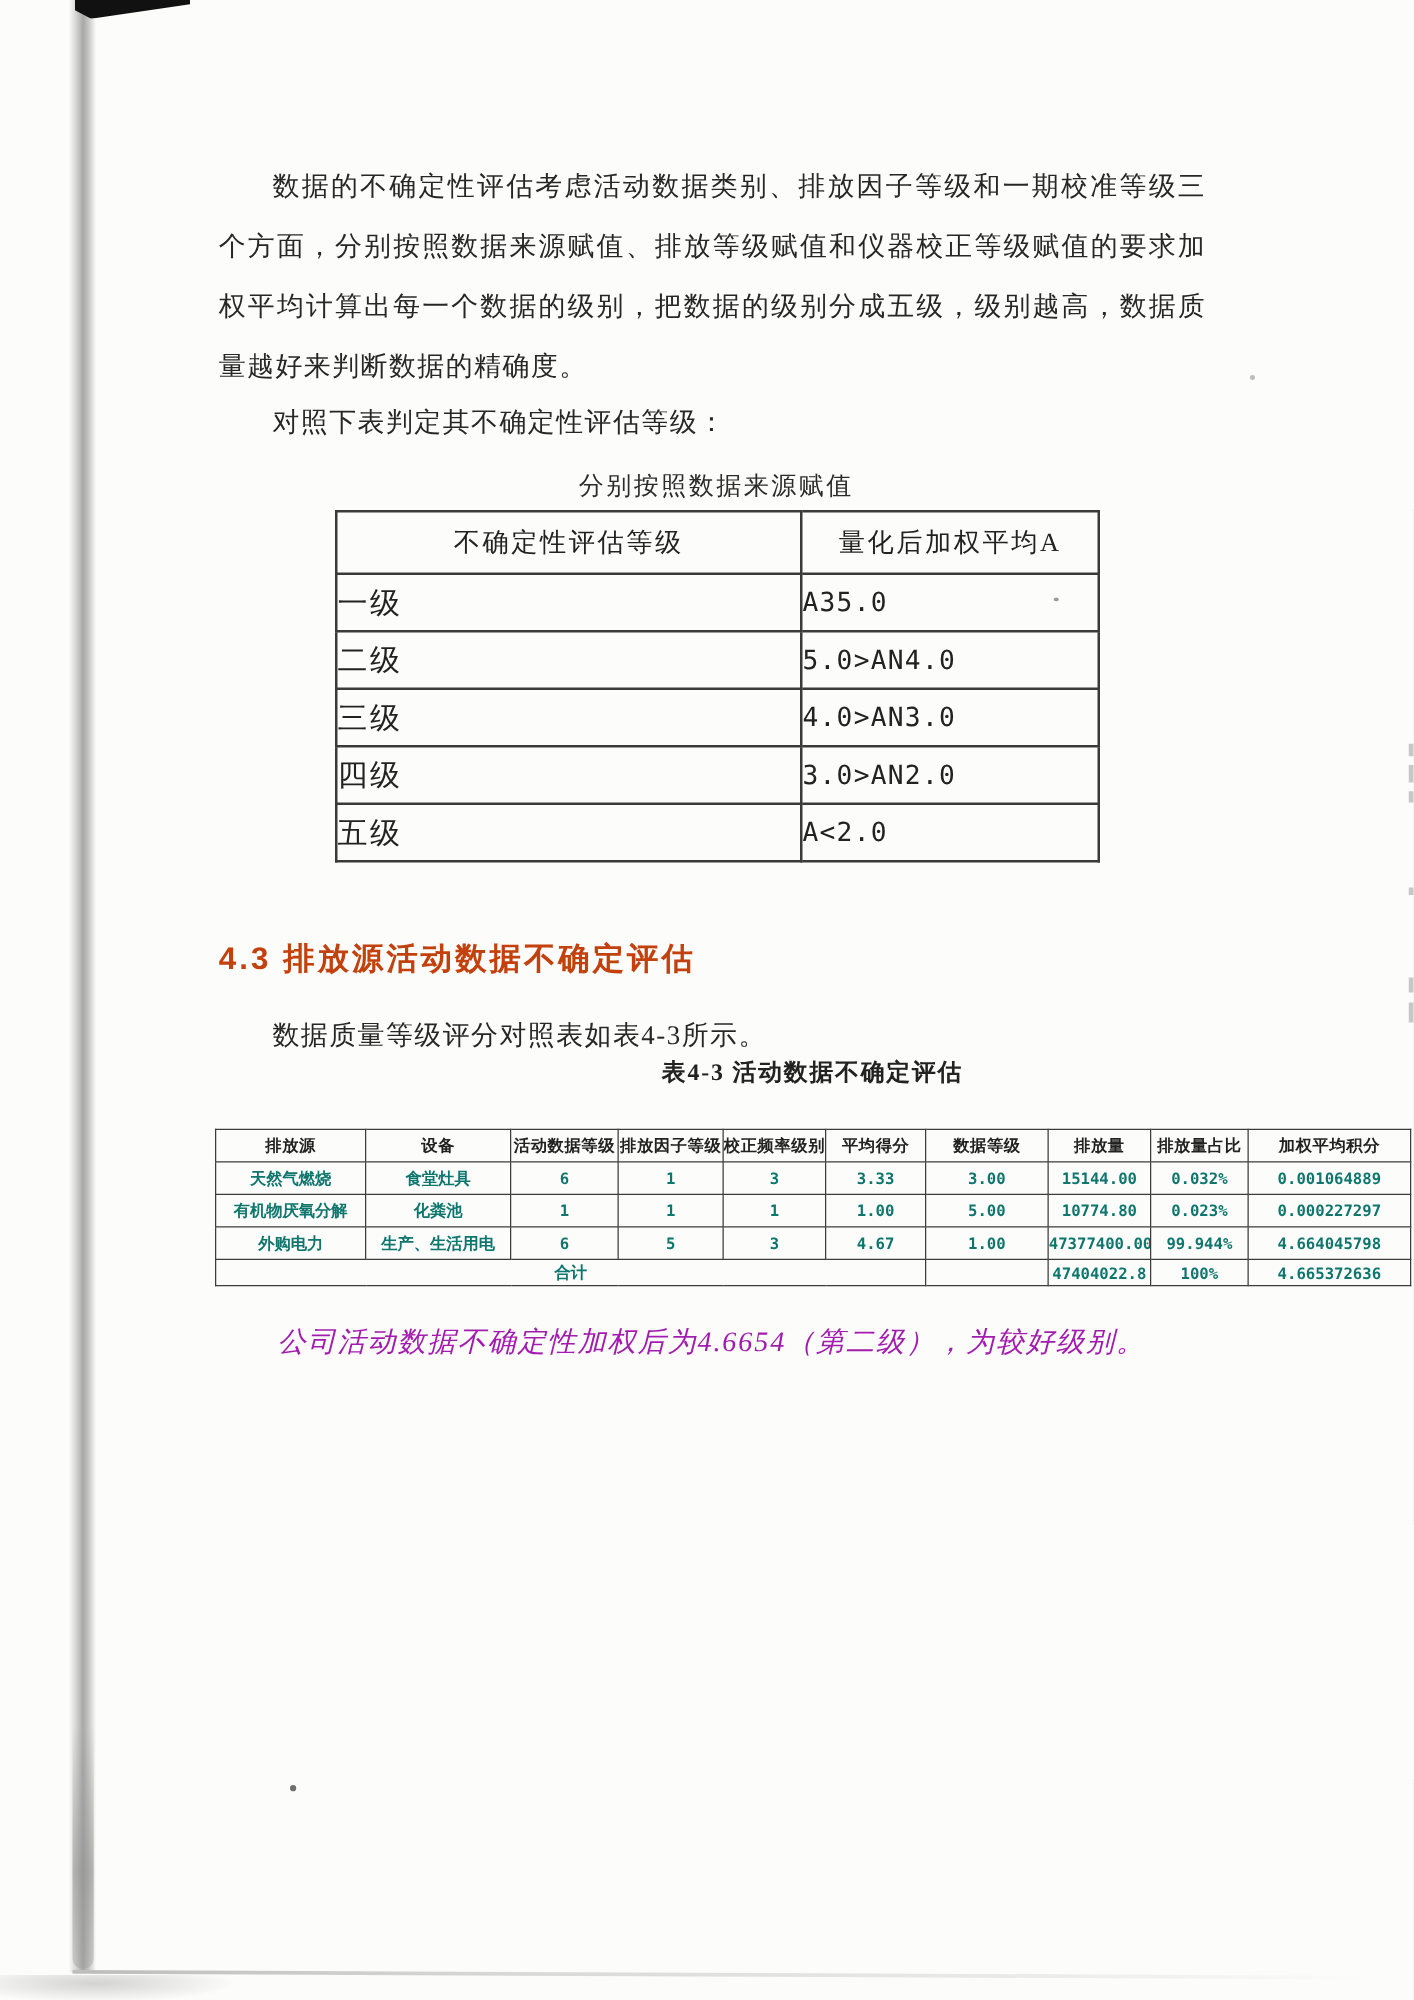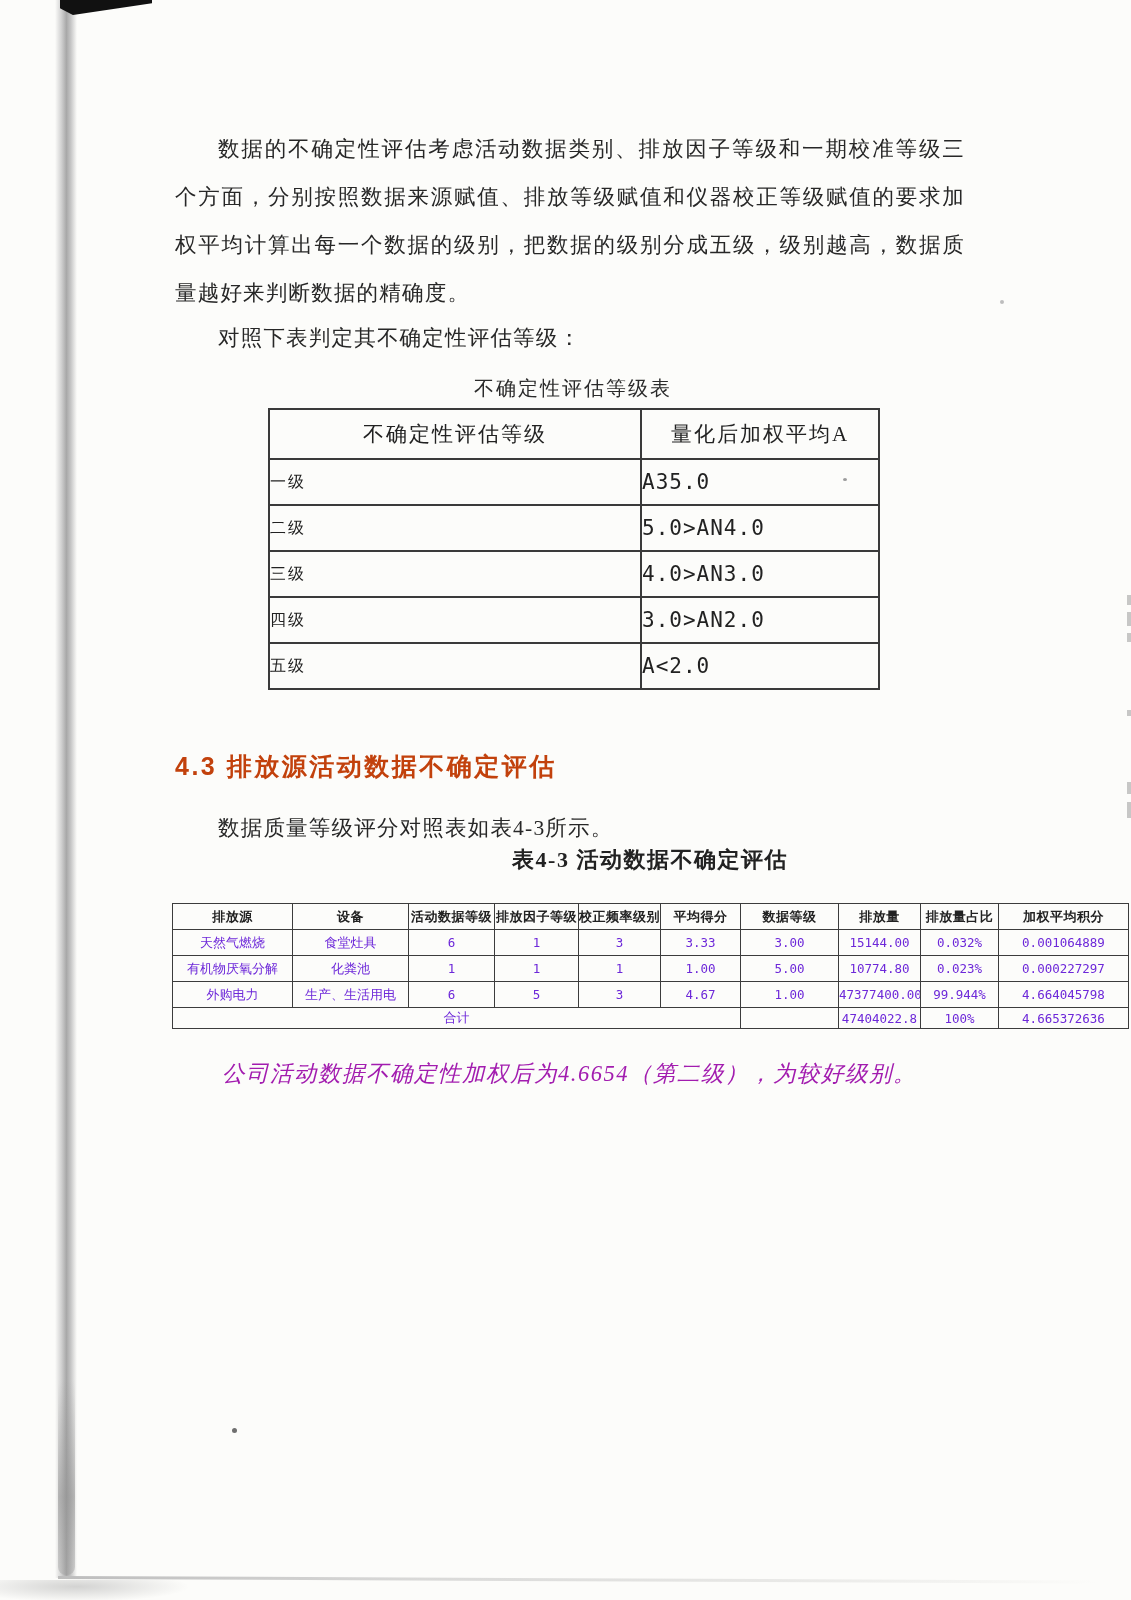--- a/index.html
+++ b/index.html
@@ -68,53 +68,53 @@
     table-layout: fixed;
   }
   #grade-table col.c1 { width: 372px; }
   #grade-table col.c2 { width: 238px; }
   #grade-table th, #grade-table td {
     border: 2px solid #3a3a3a;
     vertical-align: middle;
     color: #222;
   }
   #grade-table th { height: 50px; font-size: 21px; font-weight: 500; letter-spacing: 2px; }
-  #grade-table td { height: 46px; font-size: 16px; letter-spacing: 2px; }
+  #grade-table td { height: 46px; font-size: 24px; letter-spacing: 2px; }
   #grade-table td:nth-child(2) {
     font-family: "DejaVu Sans Mono", monospace; font-size: 21px; letter-spacing: 1px;
   }
 
   
   #section-heading {
     position: absolute; left: 175px; top: 750px;
     font-size: 25px; font-weight: bold; letter-spacing: 2.5px; color: #c2410c;
     font-family: "Liberation Sans", "DejaVu Sans", sans-serif;
   }
   #para3 { left: 175px; top: 804px; width: 790px; }
 
   #activity-caption {
     position: absolute; left: 172px; top: 845px; width: 956px;
-    text-align: center; font-size: 22px; font-weight: bold; letter-spacing: 1.5px; color: #222;
+    text-align: center; font-size: 19px; font-weight: bold; letter-spacing: 1.5px; color: #222;
   }
 
   
   #activity-table {
     position: absolute; left: 172px; top: 903px; width: 956px;
     border-collapse: collapse; table-layout: fixed;
   }
   #activity-table th, #activity-table td {
     border: 1.5px solid #3c3c3c;
     text-align: center; vertical-align: middle;
     overflow: hidden; white-space: nowrap;
   }
   #activity-table th {
     height: 26px; font-size: 13px; font-weight: bold; color: #222; letter-spacing: .5px;
     font-family: "Liberation Sans", "DejaVu Sans", sans-serif;
   }
-  #activity-table td { height: 26px; font-size: 13px; color: #6d28d9; }
+  #activity-table td { height: 26px; font-size: 13px; color: #0f766e; font-weight: bold; }
   #activity-table td:nth-child(n+3),
   #activity-table tr.total-row td:nth-child(n+2) {
     font-family: "DejaVu Sans Mono", monospace; font-size: 12.5px; letter-spacing: 0;
   }
   #activity-table tr.total-row td { height: 21px; }
   #activity-table col.a0 { width: 120px; }
   #activity-table col.a1 { width: 116px; }
   #activity-table col.a2 { width: 86px; }
   #activity-table col.a3 { width: 84px; }
   #activity-table col.a4 { width: 82px; }
@@ -145,21 +145,21 @@
   <div class="edge-tick" style="top:595px; height:10px;"></div>
   <div class="edge-tick" style="top:612px; height:14px;"></div>
   <div class="edge-tick" style="top:633px; height:9px;"></div>
   <div class="edge-tick" style="top:710px; height:6px;"></div>
   <div class="edge-tick" style="top:782px; height:12px;"></div>
   <div class="edge-tick" style="top:802px; height:16px;"></div>
 
   <p id="para1" class="para indent">数据的不确定性评估考虑活动数据类别、排放因子等级和一期校准等级三个方面，分别按照数据来源赋值、排放等级赋值和仪器校正等级赋值的要求加权平均计算出每一个数据的级别，把数据的级别分成五级，级别越高，数据质量越好来判断数据的精确度。</p>
   <p id="para2" class="para indent">对照下表判定其不确定性评估等级：</p>
 
-  <div id="grade-table-title">不确定性评估等级表</div>
+  <div id="grade-table-title">分别按照数据来源赋值</div>
   <table id="grade-table">
     <colgroup>
         <col class="c1">
         <col class="c2">
       </colgroup>
     <thead>
       <tr>
           <th>不确定性评估等级</th>
           <th>量化后加权平均A</th>
         </tr>

